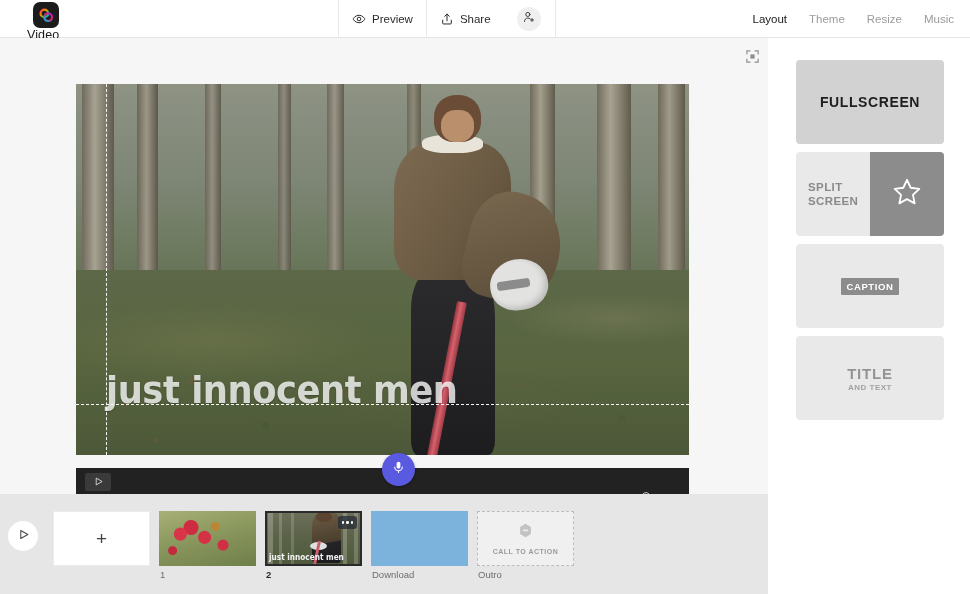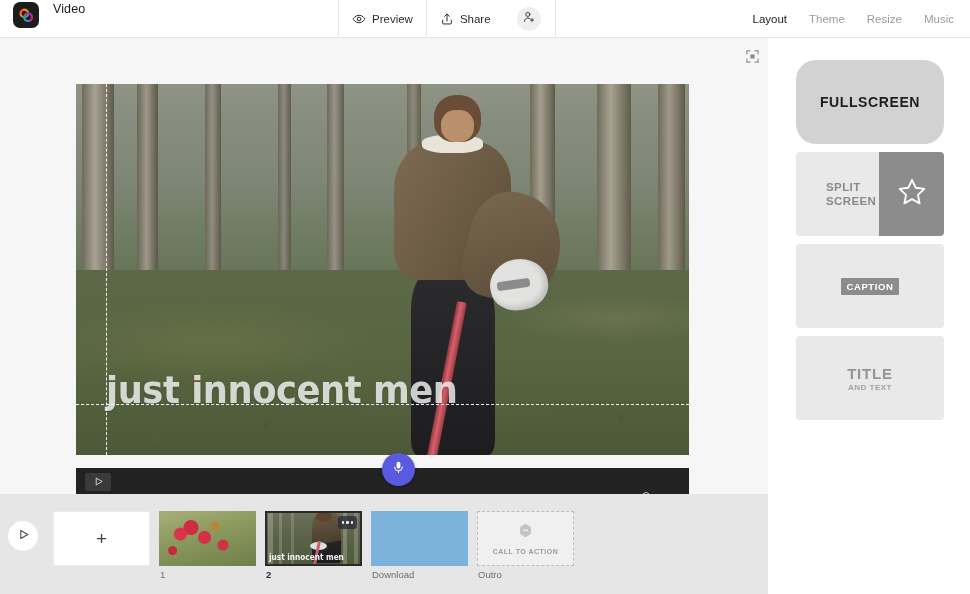--- a/index.html
+++ b/index.html
@@ -14,21 +14,21 @@
 
   .app { position: relative; width: 970px; height: 594px; background: #fff; }
 
   
   .topbar {
     position: absolute; top: 0; left: 0; width: 970px; height: 38px;
     background: #ffffff;
     border-bottom: 1px solid #e4e4e4;
     display: flex; align-items: center;
   }
-  .brand { display: flex; align-items: flex-start; height: 33px; padding-left: 13px; }
+  .brand { display: flex; align-items: flex-end; height: 33px; padding-left: 13px; flex-direction: column; }
   .logo {
     width: 26px; height: 26px; border-radius: 7px;
     background: #1c1c1c;
     display: flex; align-items: center; justify-content: center;
     flex: none;
   }
   .brand-title {
     margin-left: 14px; font-size: 12.5px; color: #1a1a1a; font-weight: 400;
     letter-spacing: .1px;
   }
@@ -318,21 +318,21 @@
     position: absolute; top: 38px; right: 0; width: 202px; height: 556px;
     background: #ffffff;
   }
   .layout-card {
     position: absolute; left: 0; width: 148px; height: 84px;
     border-radius: 4px; overflow: hidden; cursor: pointer;
     display: flex;
   }
   .lc-full {
     background: #d2d2d2;
-    align-items: center; justify-content: center; border-radius: 20px;
+    align-items: center; justify-content: center;
   }
   .lc-full span {
     font-size: 14px; font-weight: bold; letter-spacing: .6px; color: #1e1e1e;
   }
   .lc-split { background: #e9e9e9; }
   .lc-split .left {
     width: 50%; height: 100%;
     display: flex; align-items: center; padding-left: 12px;
   }
   .lc-split .left span {
@@ -592,21 +592,21 @@
 
     </div>
   </div>
 
   <div class="rightpanel">
 
     <div class="layout-card lc-full" style="top:22px; left:28px;">
       <span>FULLSCREEN</span>
     </div>
 
-    <div class="layout-card lc-split" style="top:114px; left:28px;padding-left:18px;">
+    <div class="layout-card lc-split" style="top:114px; left:28px;">
       <div class="left">
         <span>
           <span>SPLIT</span><br>
           <span>SCREEN</span>
         </span>
       </div>
       <div class="right">
         <span>
           <svg width="34" height="34" viewBox="0 0 24 24" fill="none" stroke="#ffffff" stroke-width="1.3" stroke-linejoin="round">
             <path d="M12 3.4l2.6 5.6 6.1.8-4.5 4.2 1.2 6-5.4-3-5.4 3 1.2-6L3.3 9.8l6.1-.8z"></path>

